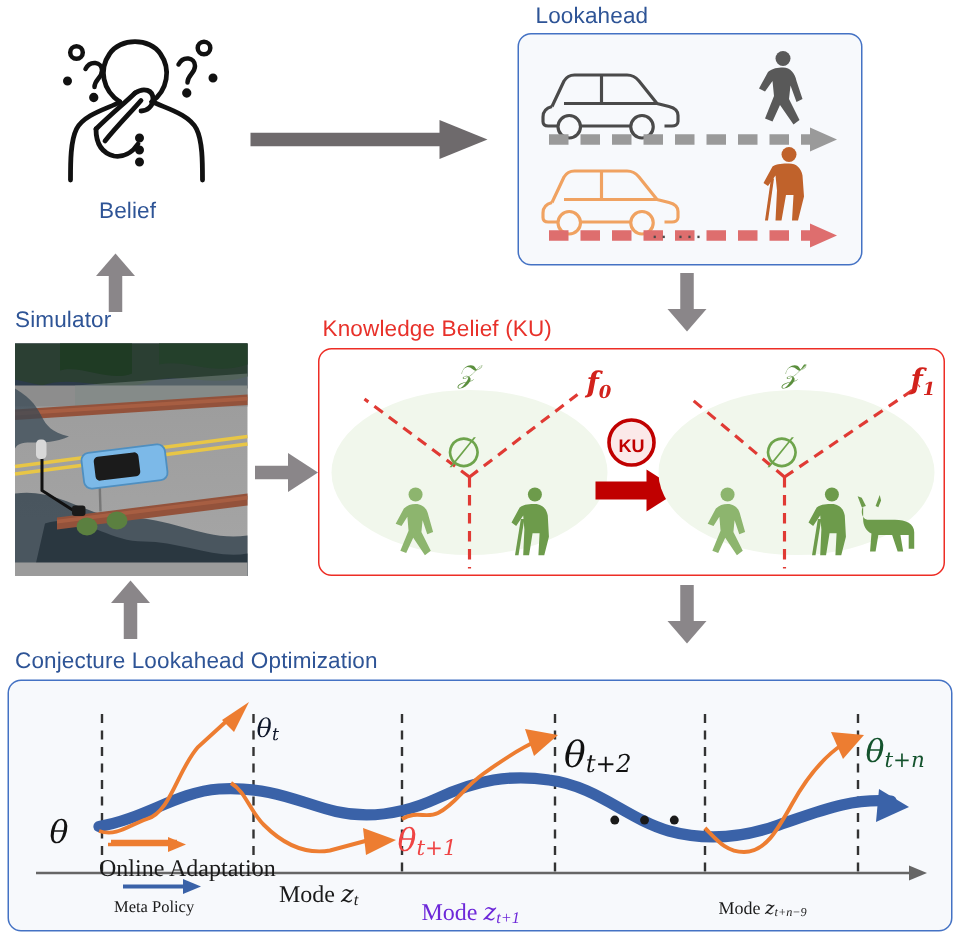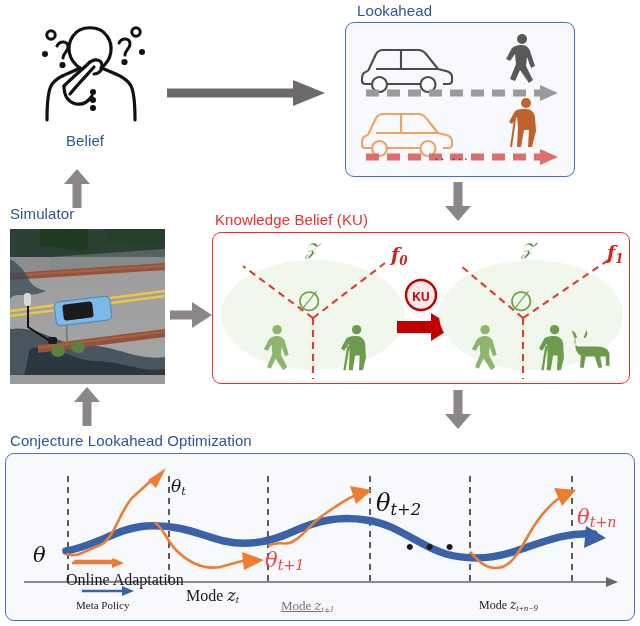--- a/index.html
+++ b/index.html
@@ -299,38 +299,38 @@
   </div>
 
   <div class="abs mathit nowrap" style="left:259px;top:94px;font-size:21px;color:#ef4444;">
     <span>θ</span><span class="sub">t+1</span>
   </div>
 
   <div class="abs mathit nowrap" style="left:370px;top:35px;font-size:24px;color:#111;">
     <span>θ</span><span class="sub">t+2</span>
   </div>
 
-  <div class="abs mathit nowrap" style="left:571px;top:51px;font-size:21px;color:#ef4444;">
+  <div class="abs mathit nowrap" style="left:571px;top:35px;font-size:21px;color:#14532d;">
     <span>θ</span><span class="sub">t+n</span>
   </div>
 
   <svg class="abs" style="left:64px;top:102px;" width="60" height="14">
     <path d="M2 7 L44 7" stroke="#ED7D31" stroke-width="2.4" fill="none"></path>
     <path d="M42 2 L54 7 L42 12 Z" fill="#ED7D31"></path>
   </svg>
   <div class="abs" style="left:60px;top:117px;font-family:'Liberation Serif',serif;font-size:16px;color:#1a1a1a;white-space:nowrap;">Online Adaptation</div>
 
   <svg class="abs" style="left:74px;top:130px;" width="60" height="14">
     <path d="M2 7 L44 7" stroke="#3A62A8" stroke-width="2.6" fill="none"></path>
     <path d="M42 2 L54 7 L42 12 Z" fill="#3A62A8"></path>
   </svg>
   <div class="abs" style="left:70px;top:145px;font-family:'Liberation Serif',serif;font-size:11px;color:#1a1a1a;white-space:nowrap;">Meta Policy</div>
 
   <div class="abs nowrap" style="left:180px;top:132px;font-family:'Liberation Serif',serif;font-size:16px;color:#1a1a1a;">
     <span>Mode </span><span class="mathit">z</span><span class="sub">t</span>
   </div>
-  <div class="abs nowrap" style="left:275px;top:144px;font-family:'Liberation Serif',serif;font-size:13px;color:#737373;text-decoration:underline;">
+  <div class="abs nowrap" style="left:275px;top:144px;font-family:'Liberation Serif',serif;font-size:16px;color:#6d28d9;">
     <span>Mode </span><span class="mathit">z</span><span class="sub">t+1</span>
   </div>
   <div class="abs nowrap" style="left:473px;top:144px;font-family:'Liberation Serif',serif;font-size:12px;color:#1a1a1a;">
     <span>Mode </span><span class="mathit">z</span><span class="sub">t+n−9</span>
   </div>
 </div>
 
 </body></html>

